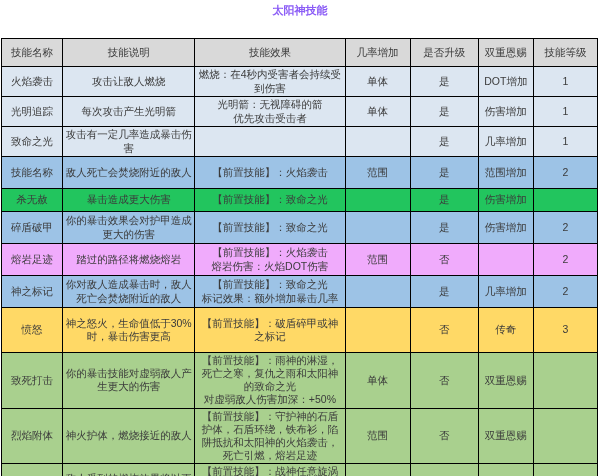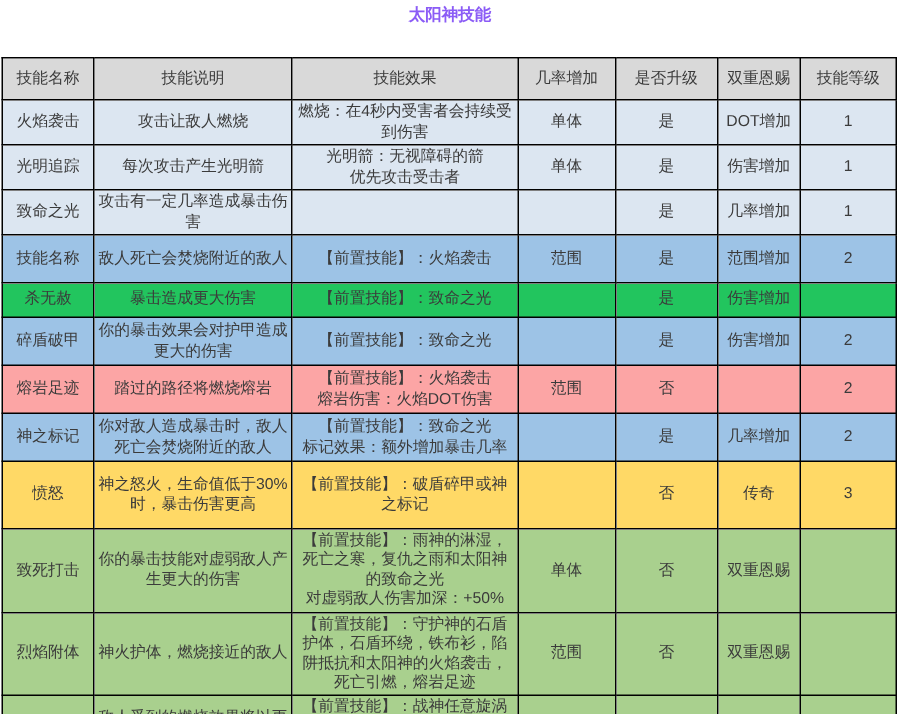--- a/index.html
+++ b/index.html
@@ -122,21 +122,21 @@
         </tr>
         <tr style="height: 32px; background: rgb(157, 195, 230);">
           <td>碎盾破甲</td>
           <td>你的暴击效果会对护甲造成更大的伤害</td>
           <td>【前置技能】：致命之光</td>
           <td></td>
           <td>是</td>
           <td>伤害增加</td>
           <td>2</td>
         </tr>
-        <tr style="height: 32px; background: #fca5a5;">
+        <tr style="height: 32px; background: #f0abfc;">
           <td>熔岩足迹</td>
           <td>踏过的路径将燃烧熔岩</td>
           <td>【前置技能】：火焰袭击
 熔岩伤害：火焰DOT伤害</td>
           <td>范围</td>
           <td>否</td>
           <td></td>
           <td>2</td>
         </tr>
         <tr style="height: 32px; background: rgb(157, 195, 230);">

